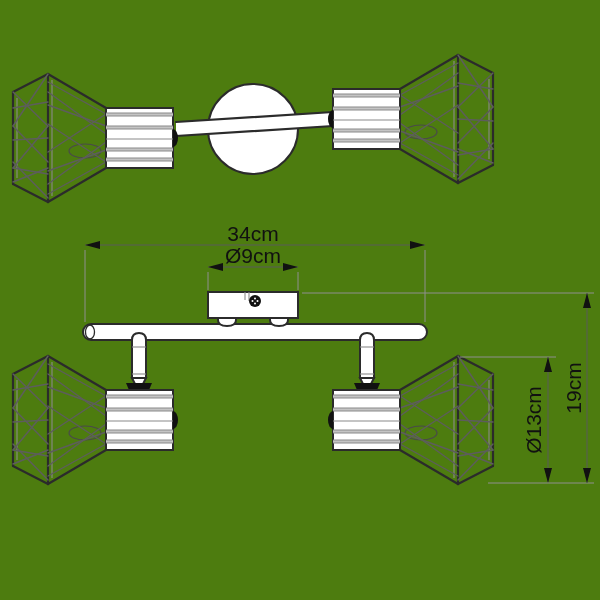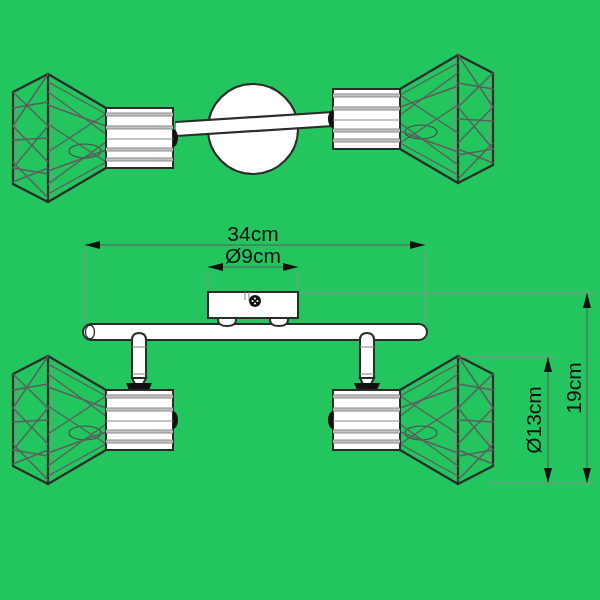--- a/index.html
+++ b/index.html
@@ -1,16 +1,16 @@
 <!DOCTYPE html>
 <html><head>
 <meta charset="utf-8">
 <style>
   html,body{margin:0;padding:0;background:#ffffff;}
-  #canvas{position:relative;width:600px;height:600px;background:#22c55e;overflow:hidden;
+  #canvas{position:relative;width:600px;height:600px;background:#4d7c0f;overflow:hidden;
           font-family:"Liberation Sans", sans-serif;}
   svg{display:block;}
   .fixline{stroke:#2b2b2b;stroke-width:2.2;fill:none;stroke-linecap:round;}
   .wire{stroke:#5d5d5d;stroke-width:1.4;fill:none;stroke-linecap:round;}
   .wire2{stroke:#8a8a8a;stroke-width:1.1;fill:none;}
   .whitefill{fill:#ffffff;stroke:#2b2b2b;stroke-width:2;}
   .ribband{fill:#c4c4c4;stroke:none;}
   .dimline{stroke:#5a5a5a;stroke-width:1;fill:none;}
   .extline{stroke:#8f8f8f;stroke-width:1;fill:none;}
   .arrow{fill:#111111;stroke:none;}

